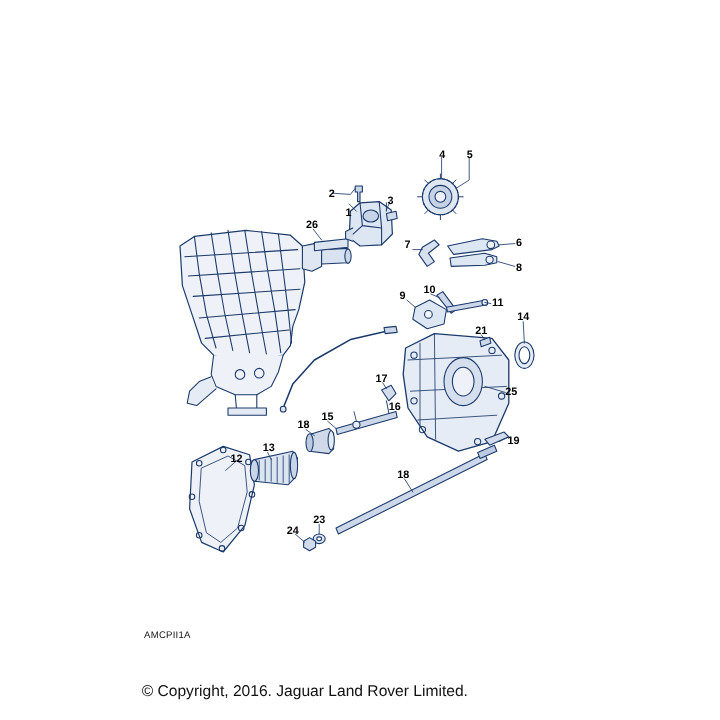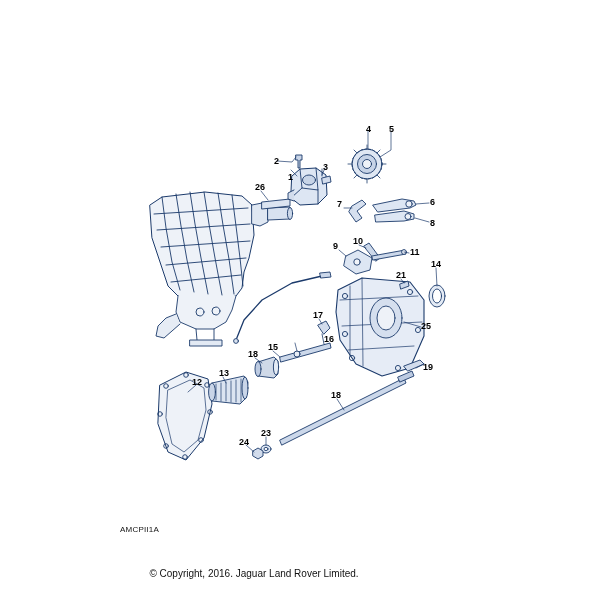--- a/index.html
+++ b/index.html
@@ -40,21 +40,21 @@
     color: #111111;
     letter-spacing: 0.2px;
     margin-top: 27px;
   }
   #copyright {
     position: absolute;
     left: 0;
     top: 568px;
     width: 508px;
     text-align: center;
-    font-size: 10px;
+    font-size: 13px;
     color: #111111;
   }
 </style>
 </head>
 <body>
 
 <div id="page">
 
   <svg id="diagram-svg" width="600" height="600" viewBox="0 0 600 600" xmlns="http://www.w3.org/2000/svg">
 

